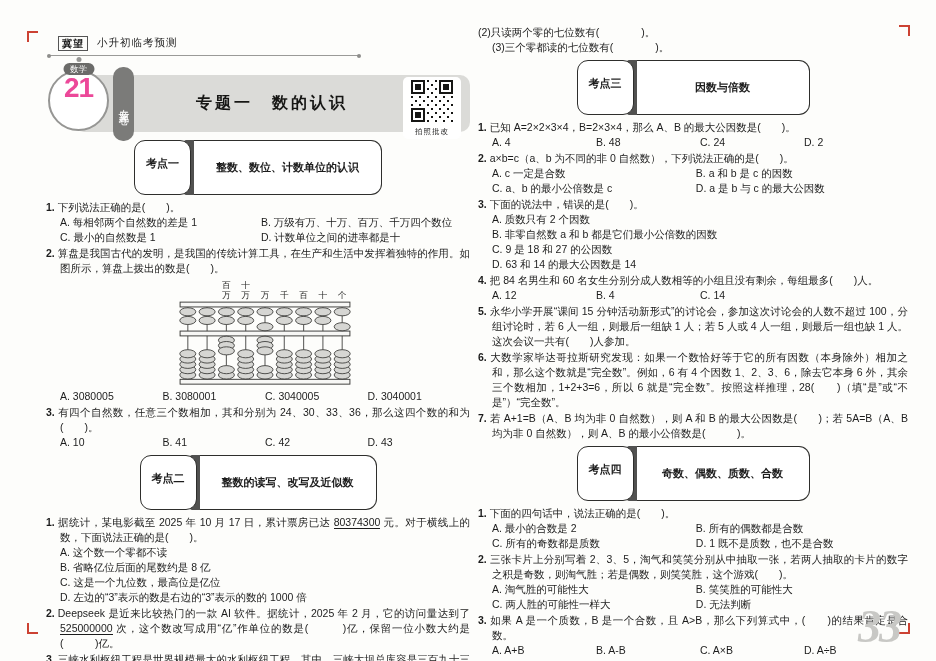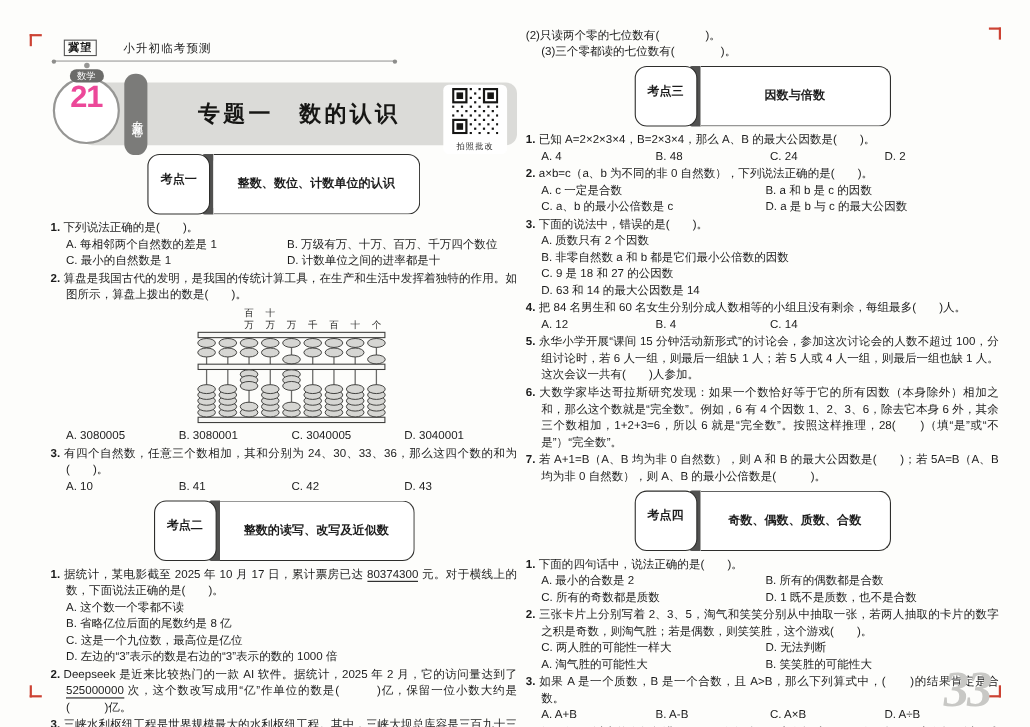--- a/index.html
+++ b/index.html
@@ -13,39 +13,39 @@
   .crop{position:absolute;width:9px;height:9px;}
   .crop.tl{left:27px;top:31px;border-left:2px solid #cc4233;border-top:2px solid #cc4233;}
   .crop.tr{right:26px;top:25px;border-right:2px solid #cc4233;border-top:2px solid #cc4233;}
   .crop.bl{left:27px;bottom:27px;border-left:2px solid #cc4233;border-bottom:2px solid #cc4233;}
   .crop.br{right:26px;bottom:27px;border-right:2px solid #cc4233;border-bottom:2px solid #cc4233;}
   
   .col{position:absolute;top:36px;}
   #col-left{left:46px;width:424px;}
   #col-right{left:478px;width:430px;top:24px;}
   
-  .brand{display:flex;align-items:flex-end;gap:24px;margin:0 0 2px 12px;height:15px;}
+  .brand{display:flex;align-items:flex-start;gap:9px;margin:0 0 2px 12px;height:15px;}
   .brand-box{border:1px solid #555;padding:0 3px;font-weight:bold;font-size:10px;letter-spacing:1px;line-height:13px;}
   .brand-series{font-size:10.5px;color:#222;letter-spacing:1px;}
   .rule{position:relative;height:6px;margin:0 110px 0 2px;}
   .rule:before{content:"";position:absolute;left:0;right:0;top:2px;border-top:1px solid #9a9a98;}
   .rule i{position:absolute;top:0.5px;width:4px;height:4px;background:#8d8d8b;border-radius:50%;}
   .rule .d1{left:-1px;} .rule .d2{right:-1px;}
   
   .banner{position:relative;margin:16px 0 8px 28px;height:57px;background:#dbdbd8;border-radius:10px;}
   .badge{position:absolute;left:-26px;top:-5px;width:57px;height:57px;background:#fff;
     border:2.5px solid #969694;border-radius:50%;display:flex;align-items:flex-start;justify-content:center;z-index:3;}
   .badge-num{font-size:28px;font-weight:bold;letter-spacing:-1px;color:#ec4899;}
   .badge-tab{position:absolute;top:-9px;left:50%;transform:translateX(-50%);background:#6b6b69;color:#fff;
     font-size:8.5px;line-height:12px;padding:0 7px;border-radius:7px;white-space:nowrap;}
   .badge-knob{position:absolute;top:-15px;left:50%;transform:translateX(-50%);width:5px;height:5px;background:#969694;border-radius:50%;}
   .type-bar{position:absolute;left:39px;top:-8px;width:21px;height:74px;background:#7b7b79;border-radius:10px;
     color:#fff;writing-mode:vertical-rl;font-size:11px;letter-spacing:3px;display:flex;align-items:center;justify-content:center;z-index:2;}
   .banner-title{position:absolute;inset:0;display:flex;align-items:center;justify-content:center;
-    font-size:20px;font-weight:bold;letter-spacing:3px;color:#161614;}
+    font-size:16px;font-weight:bold;letter-spacing:3px;color:#161614;}
   .qr-box{position:absolute;right:9px;top:2px;width:52px;background:#fff;border-radius:5px;padding:3px 3px 2px;text-align:center;z-index:2;}
   .qr-caption{font-size:7.5px;letter-spacing:1px;margin-top:1px;color:#222;}
   
   .kaodian{display:flex;align-items:stretch;width:max-content;margin:5px auto 5px;font-size:11px;position:relative;}
   .k-tag{border:1.3px solid #2e2e2c;border-radius:11px;padding:15px 11px;background:#fff;z-index:2;font-weight:bold;margin-right:-7px;line-height:15px;}
   .k-spine{width:10px;background:#515150;border-radius:2px 0 0 2px;}
   .k-title{border:1.3px solid #2e2e2c;border-left:none;border-radius:0 11px 11px 0;padding:19px 22px;min-width:128px;
     text-align:center;font-weight:bold;background:#fff;line-height:15px;}
   
   .q{font-size:10.5px;line-height:15px;text-align:justify;margin:1px 0;padding-left:14px;color:#1c1c1c;}
@@ -374,26 +374,26 @@
             <span class="opt">B. 所有的偶数都是合数</span>
           </div>
           <div class="opts cols2">
             <span class="opt">C. 所有的奇数都是质数</span>
             <span class="opt">D. 1 既不是质数，也不是合数</span>
           </div>
         </div>
         <div class="q">
           <div class="qline first"><span class="qnum">2.</span><span>三张卡片上分别写着 2、3、5，淘气和笑笑分别从中抽取一张，若两人抽取的卡片的数字之积是奇数，则淘气胜；若是偶数，则笑笑胜，这个游戏(　　)。</span></div>
           <div class="opts cols2">
+            <span class="opt">A. 淘气胜的可能性大</span>
+            <span class="opt">B. 笑笑胜的可能性大</span>
+          </div>
+          <div class="opts cols2">
             <span class="opt">C. 两人胜的可能性一样大</span>
             <span class="opt">D. 无法判断</span>
-          </div>
-          <div class="opts cols2">
-            <span class="opt">A. 淘气胜的可能性大</span>
-            <span class="opt">B. 笑笑胜的可能性大</span>
           </div>
         </div>
         <div class="q">
           <div class="qline first"><span class="qnum">3.</span><span>如果 A 是一个质数，B 是一个合数，且 A&gt;B，那么下列算式中，(　　)的结果肯定是合数。</span></div>
           <div class="opts cols4">
             <span class="opt">A. A+B</span>
             <span class="opt">B. A-B</span>
             <span class="opt">C. A×B</span>
             <span class="opt">D. A÷B</span>
           </div>

